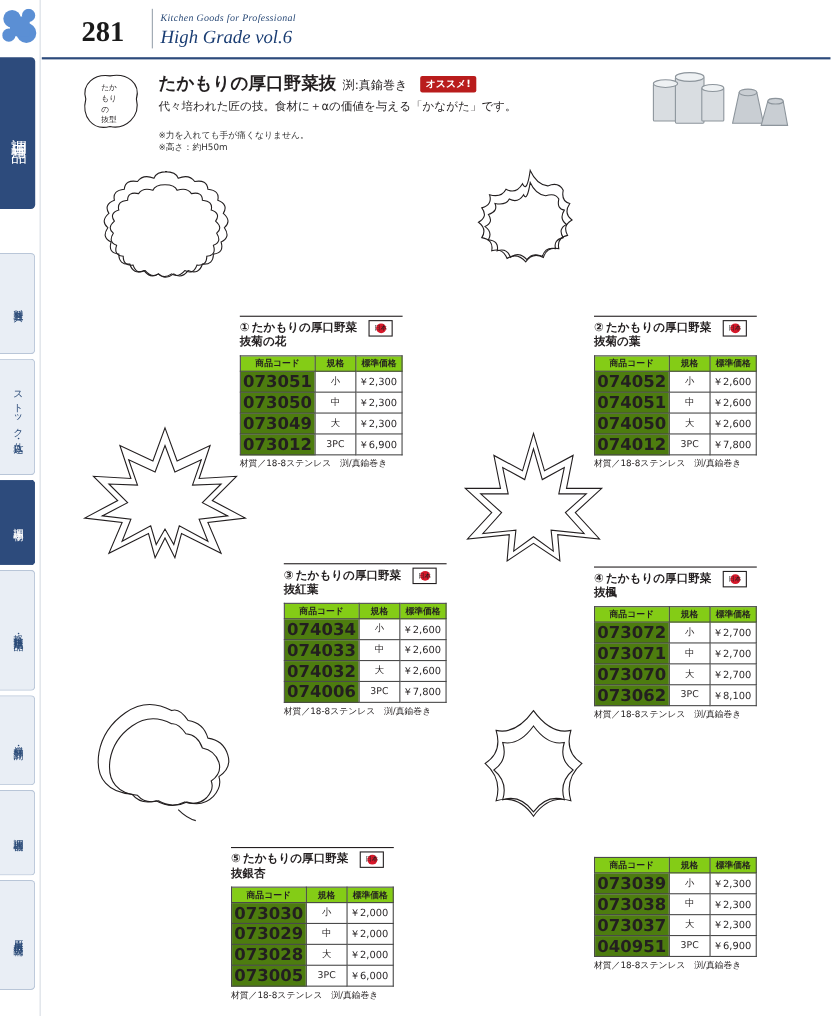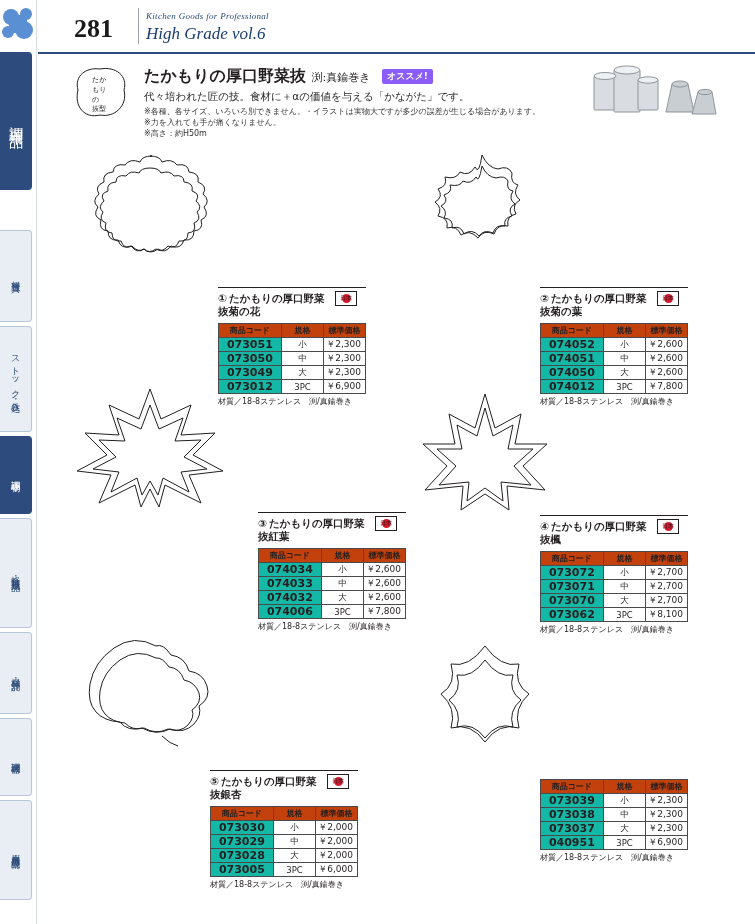--- a/index.html
+++ b/index.html
@@ -49,21 +49,21 @@
   .hdr-note b{color:#c8102e;}
   .hdr-line{position:absolute;left:38px;top:52px;width:717px;height:2px;background:#2d4b7c;}
 
   
   #intro{position:absolute;left:60px;top:60px;width:640px;height:90px;}
   .brandmark{position:absolute;left:10px;top:4px;width:62px;height:58px;}
   .intro-title{position:absolute;left:84px;top:6px;font-size:16px;font-weight:bold;
                font-family:"DejaVu Sans",sans-serif;}
   .intro-title .sub{font-size:11px;font-weight:normal;}
   .osusume{
-    display:inline-block;background:#8b5cf6;color:#fff;font-size:9px;font-weight:bold;
+    display:inline-block;background:#b91c1c;color:#fff;font-size:9px;font-weight:bold;
     padding:1px 5px;border-radius:2px;margin-left:6px;vertical-align:2px;
     font-family:"DejaVu Sans",sans-serif;
   }
   .intro-lead{position:absolute;left:84px;top:30px;font-size:10.5px;
               font-family:"DejaVu Sans",sans-serif;}
   .intro-note{position:absolute;left:84px;font-size:8px;color:#333;
               font-family:"DejaVu Sans",sans-serif;}
   .photo{position:absolute;left:520px;top:2px;width:140px;height:66px;}
 
   
@@ -83,22 +83,22 @@
   }
   .jpflag .dot{position:absolute;left:50%;top:50%;width:9px;height:9px;margin:-4.5px 0 0 -4.5px;
                border-radius:50%;background:#d7182a;}
   .jpflag .lbl{position:absolute;left:0;top:0;width:100%;height:100%;
                font-size:6px;color:#231f20;display:flex;align-items:center;justify-content:center;
                font-family:"DejaVu Sans",sans-serif;}
 
   table.spec{border-collapse:collapse;width:148px;margin-top:3px;
              font-family:"DejaVu Sans",sans-serif;}
   table.spec th,table.spec td{border:1px solid #4a4a4a;height:13px;font-size:8.5px;padding:0 2px;}
-  table.spec th{background:#c2410c;font-weight:bold;text-align:center;font-size:8px;}
-  table.spec td.code{background:#14b8a6;text-align:center;font-weight:bold;font-size:11px;}
+  table.spec th{background:#84cc16;font-weight:bold;text-align:center;font-size:8px;}
+  table.spec td.code{background:#4d7c0f;text-align:center;font-weight:bold;font-size:15px;}
   table.spec td.size{text-align:center;font-size:8.5px;}
   table.spec td.price{text-align:right;padding-right:4px;font-size:9px;}
   .material{font-size:8px;margin-top:2px;font-family:"DejaVu Sans",sans-serif;}
 </style>
 </head>
 <body>
 
 <div id="sidebar">
   <div class="side-logo">
     <svg width="34" height="38" viewBox="0 0 34 38">
@@ -157,21 +157,20 @@
       <text x="22" y="38" font-size="7" font-family="DejaVu Sans" fill="#231f20">の</text>
       <text x="22" y="47" font-size="7" font-family="DejaVu Sans" fill="#231f20">抜型</text>
     </svg>
   </div>
   <div class="intro-title">
     <span>たかもりの厚口野菜抜</span>
     <span class="sub">渕:真鍮巻き</span>
     <span class="osusume">オススメ!</span>
   </div>
   <div class="intro-lead">代々培われた匠の技。食材に＋αの価値を与える「かながた」です。</div>
-  <div class="intro-note" style="top:46px;">※各種、各サイズ、いろいろ別できません。・イラストは実物大ですが多少の誤差が生じる場合があります。</div>
   <div class="intro-note" style="top:57px;">※力を入れても手が痛くなりません。</div>
   <div class="intro-note" style="top:68px;">※高さ：約H50m</div>
 
   <div class="photo">
     <svg width="140" height="66" viewBox="0 0 140 66">
       <g fill="#d9dde1" stroke="#8d959c" stroke-width="1">
         <rect x="14" y="14" width="22" height="34" rx="1"></rect>
         <rect x="34" y="8" width="26" height="42" rx="1"></rect>
         <rect x="58" y="18" width="20" height="30" rx="1"></rect>
         <ellipse cx="25" cy="14" rx="11" ry="3.5" fill="#eef1f3"></ellipse>

